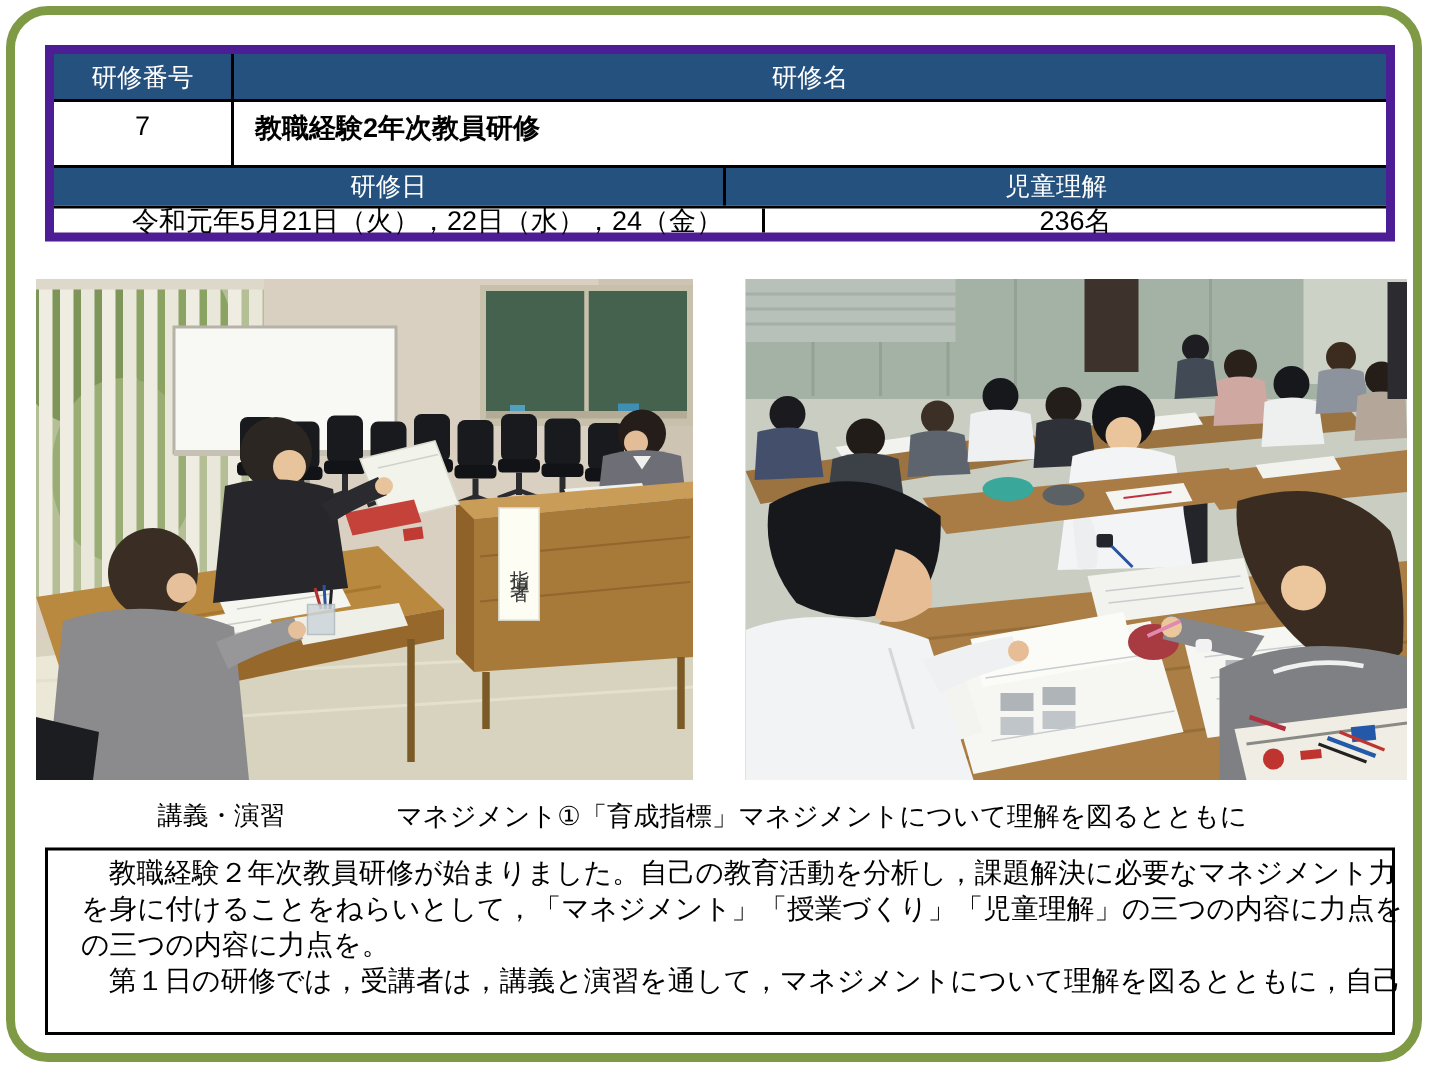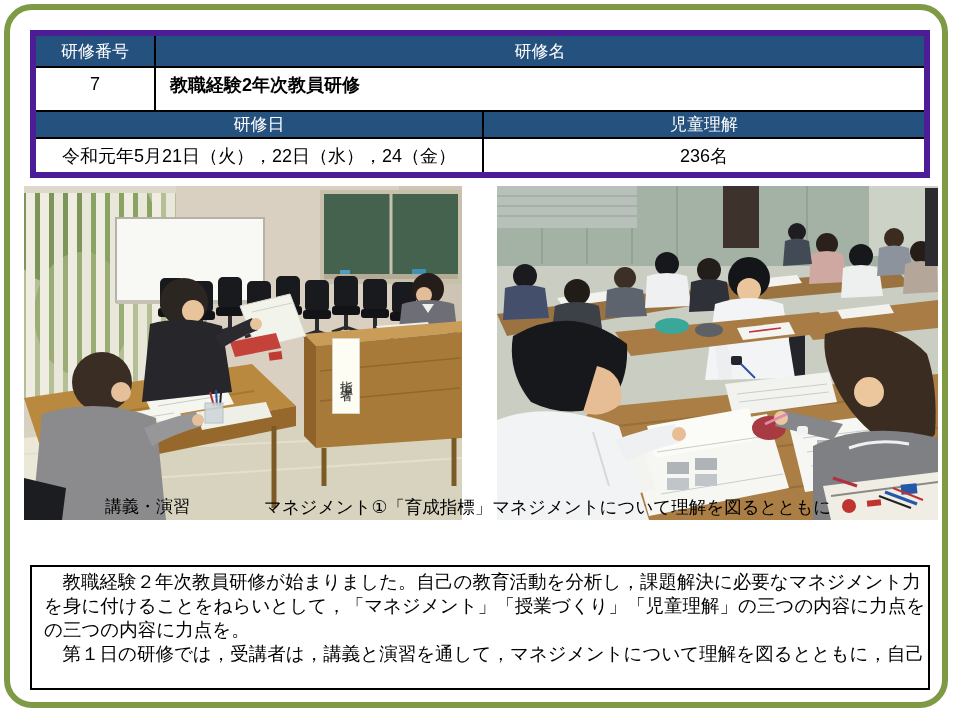--- a/index.html
+++ b/index.html
@@ -19,48 +19,48 @@
     border:6px solid #4c1d95;box-sizing:border-box;background:#fff;
   }
   .t-row{display:flex;box-sizing:border-box;}
   .t-row + .t-row{border-top:2px solid #000;}
   .t-cell{box-sizing:border-box;display:flex;align-items:flex-start;justify-content:center;}
   .t-cell.first{border-right:2px solid #000;}
   .th{background:#25517e;color:#fff;font-size:17px;align-items:center;}
   .r1{height:30px;}
   .r2{height:44px;font-size:18px;}
   .r3{height:27px;}
-  .r4{height:35px;font-size:18px;}
+  .r4{height:18px;font-size:18px;padding-left:26px;}
   .c-narrow{width:120px;flex:none;}
   .c-wide{flex:1;}
   .c-half{width:448px;flex:none;}
   .r2 .c-narrow{padding-top:6px;}
   .r2 .c-wide{justify-content:flex-start;padding:5px 0 0 14px;font-weight:bold;}
   .r4 .t-cell{align-items:center;}
   
   .photo{position:absolute;top:186px;height:334px;overflow:hidden;background:#cfc8ba;}
   .photo svg{display:block;width:100%;height:100%;}
   .photo-left{left:24px;width:438px;}
   .photo-right{left:497px;width:441px;}
   .sign-overlay{
     position:absolute;left:308px;top:152px;width:26px;height:74px;
     background:#fdfdf4;border:1px solid #d8d4c4;
     writing-mode:vertical-rl;text-orientation:upright;
     font-size:13px;line-height:26px;text-align:center;color:#333;
     letter-spacing:4px;
   }
   
-  .caption-row{position:absolute;left:0;top:495px;width:960px;height:26px;font-size:17px;}
+  .caption-row{position:absolute;left:0;top:532px;width:960px;height:26px;font-size:17px;}
   .caption-left{position:absolute;left:105px;top:0;}
   .caption-right{position:absolute;left:264px;top:0;font-size:17.5px;}
   
   .desc-box{
     position:absolute;left:30px;top:565px;width:900px;height:125px;
     border:2px solid #000;box-sizing:border-box;
-    padding:3px 10px 0 12px;background:#fff;
+    padding:3px 10px 0 22px;background:#fff;
   }
   .desc-line{font-size:18.5px;line-height:24px;white-space:nowrap;}
 </style>
 </head>
 <body>
 
 <div class="page-frame"></div>
 
 <div class="info-table">
   <div class="t-row r1">

